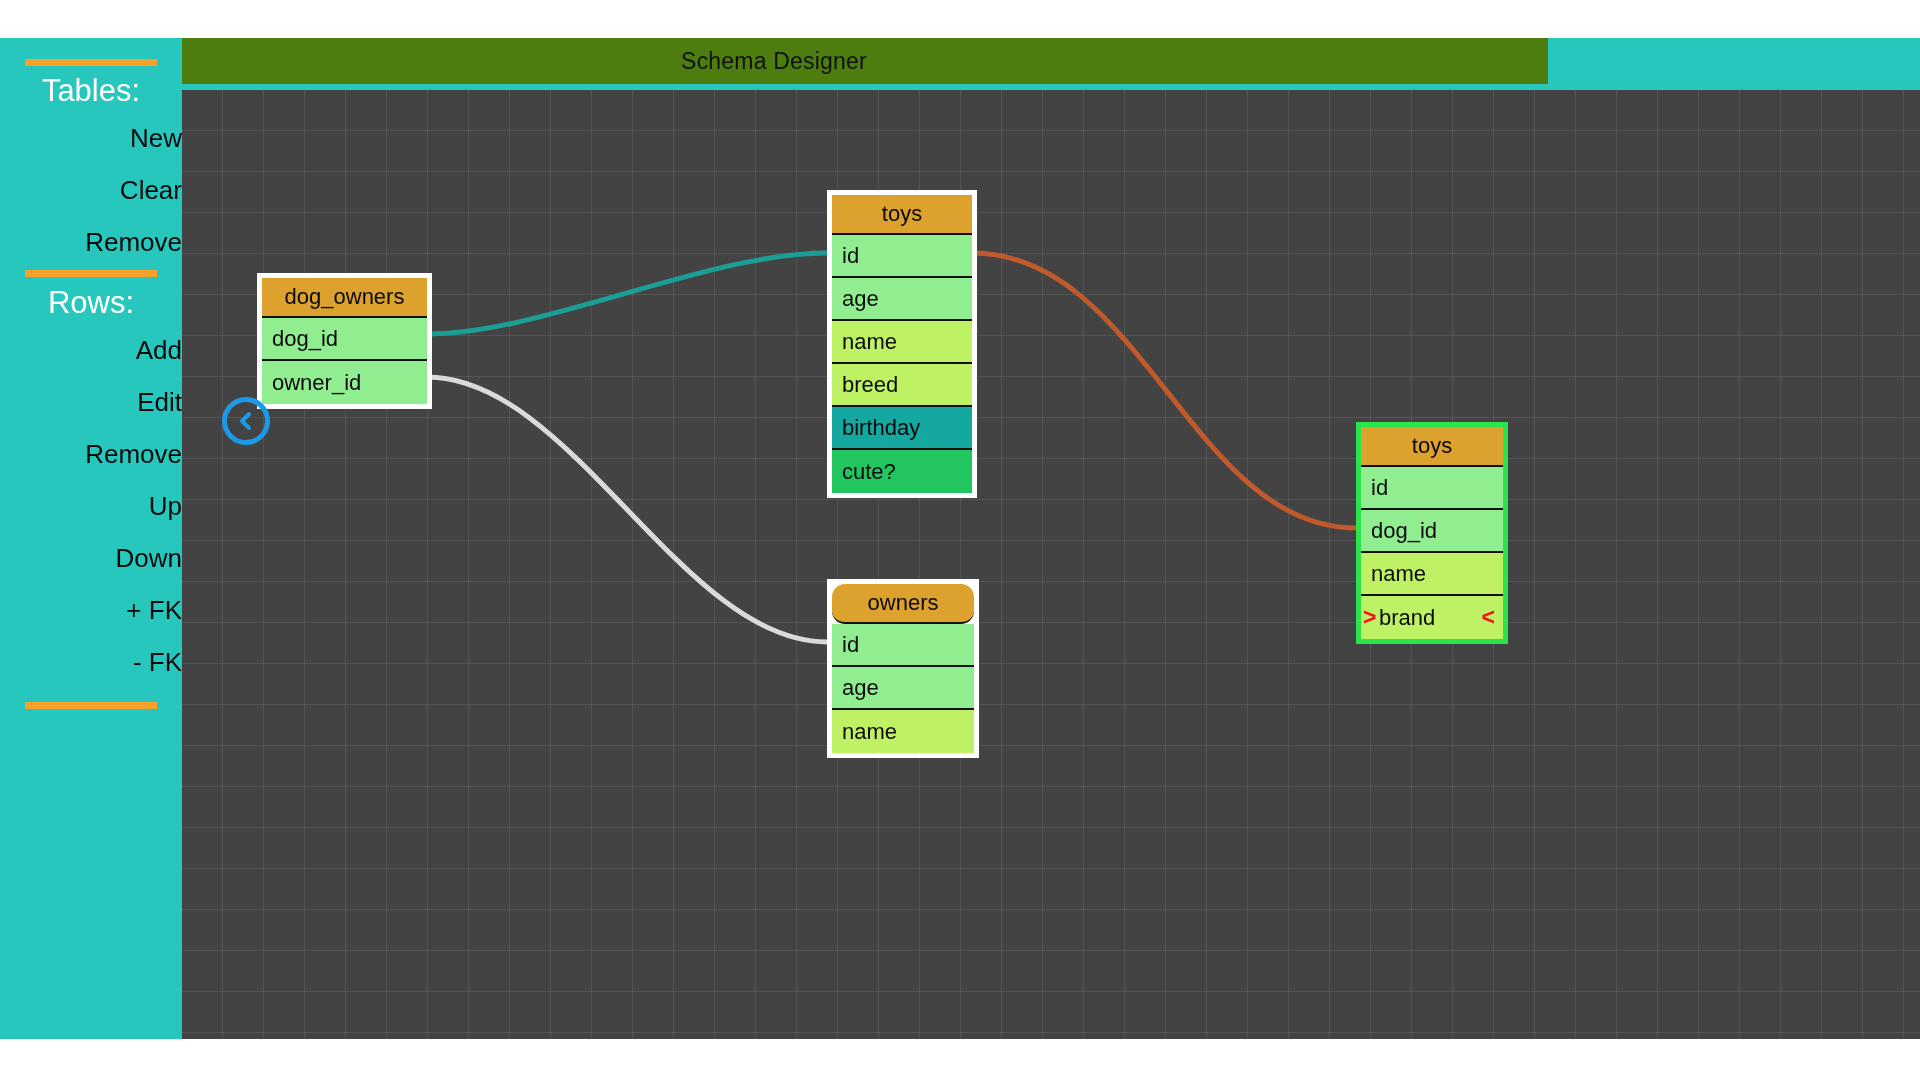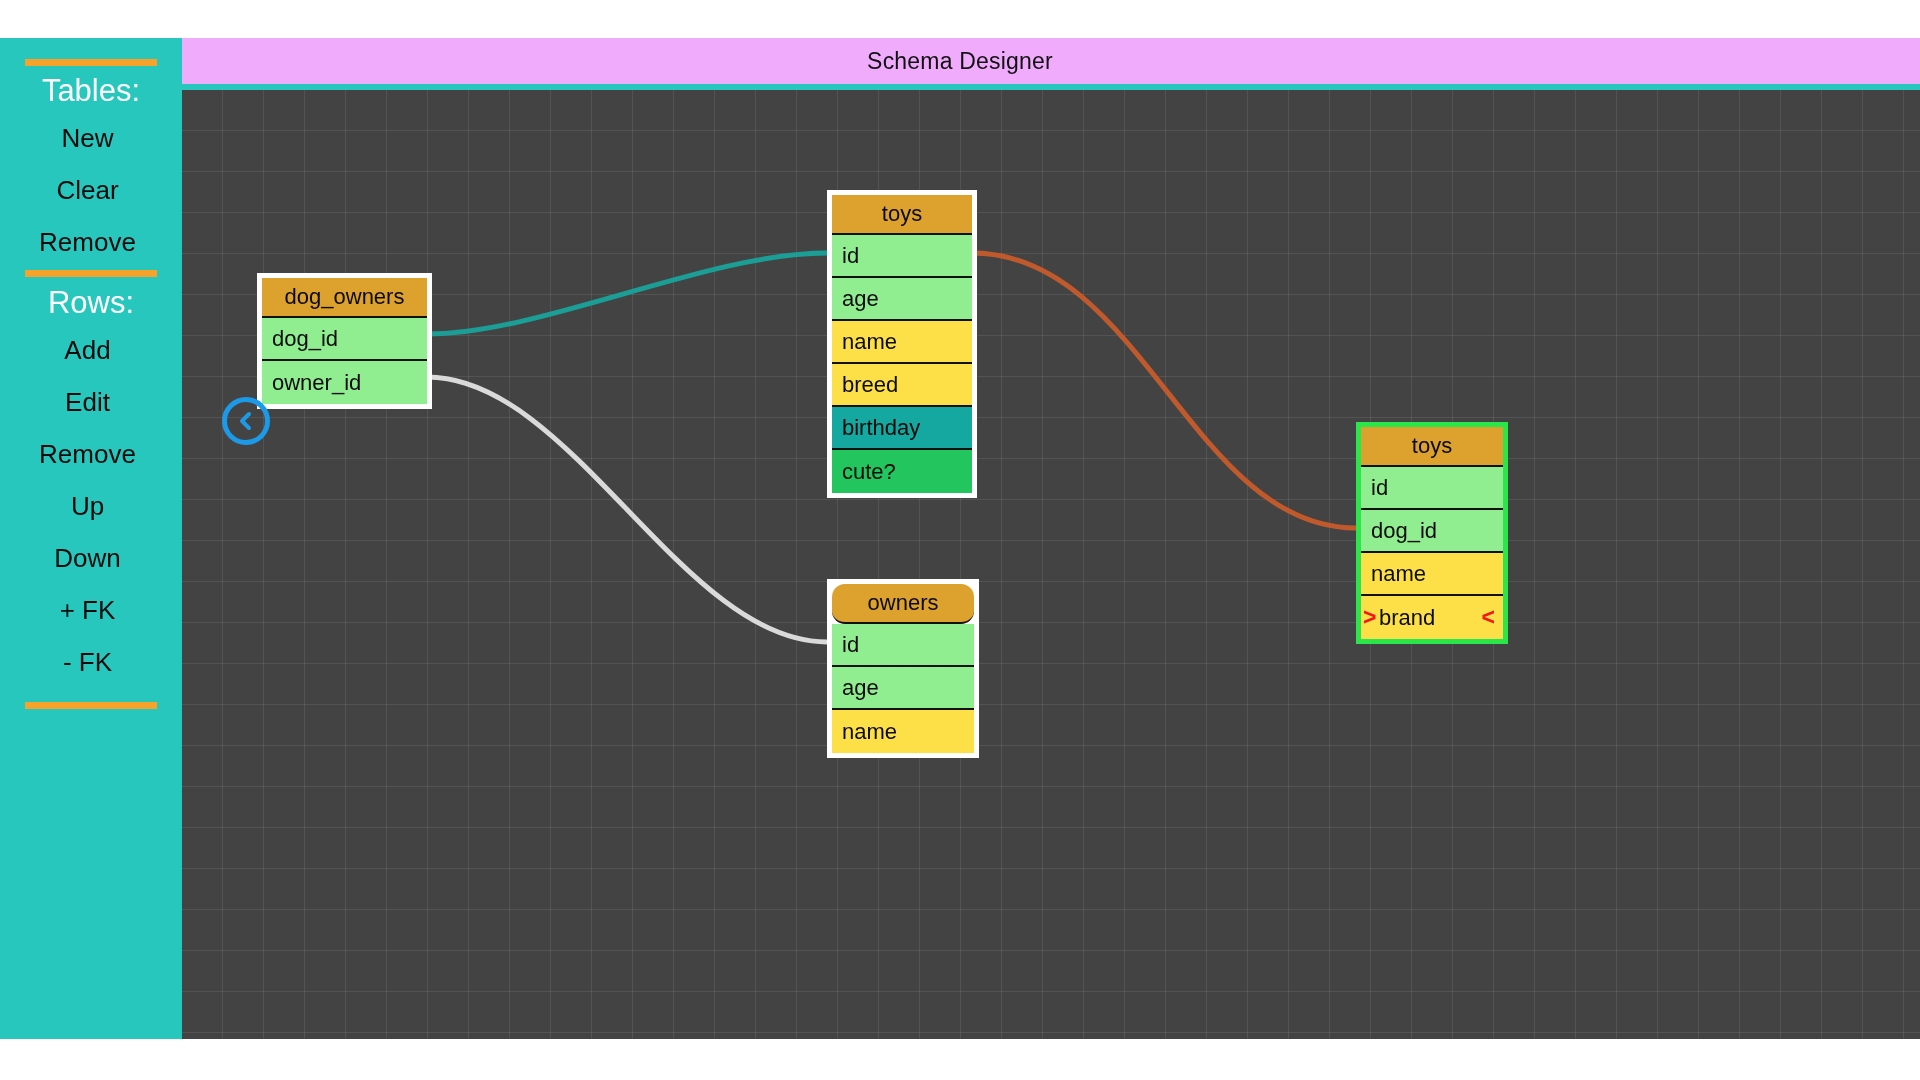--- a/index.html
+++ b/index.html
@@ -18,23 +18,23 @@
     top: 38px;
     width: 1920px;
     height: 1001px;
     background: #27c7bd;
   }
 
   
   #titlebar {
     position: absolute;
     left: 0; top: 0;
-    width: 1920px;
+    width: 1548px;
     height: 46px;
-    background: #f0abfc;
+    background: #4d7c0f;
     display: flex;
     align-items: center;
     justify-content: center;
   }
   #titlebar .title-text {
     font-size: 23px;
     color: #111111;
     letter-spacing: 0.2px;
   }
 
@@ -63,25 +63,25 @@
     width: 182px;
     text-align: center;
     font-size: 31px;
     color: #ffffff;
     line-height: 1;
     padding: 8px 0 6px 0;
     box-sizing: border-box;
   }
   .side-btn {
     width: 182px;
-    text-align: center;
+    text-align: right;
     font-size: 26px;
     color: #0b0b0b;
     line-height: 1;
-    padding: 13px 7px 13px 0;
+    padding: 13px 0 13px 0;
     box-sizing: border-box;
     cursor: pointer;
   }
 
   
   #canvas {
     position: absolute;
     left: 182px;
     top: 52px;
     width: 1738px;
@@ -148,21 +148,21 @@
     border-bottom: 2px solid #111111;
     box-sizing: border-box;
     display: flex;
     align-items: center;
     padding-left: 10px;
     position: relative;
   }
   .tbl-row:last-child { border-bottom: none; }
 
   .t-int   { background: #90ee90; }
-  .t-text  { background: #fde047; text-align: right; }
+  .t-text  { background: #bef264; text-align: right; }
   .t-date  { background: #15a8a0; }
   .t-bool  { background: #22c55e; }
 
   .row-mark-l, .row-mark-r {
     position: absolute;
     color: #f21616;
     font-size: 23px;
     font-weight: 700;
     line-height: 1;
   }

